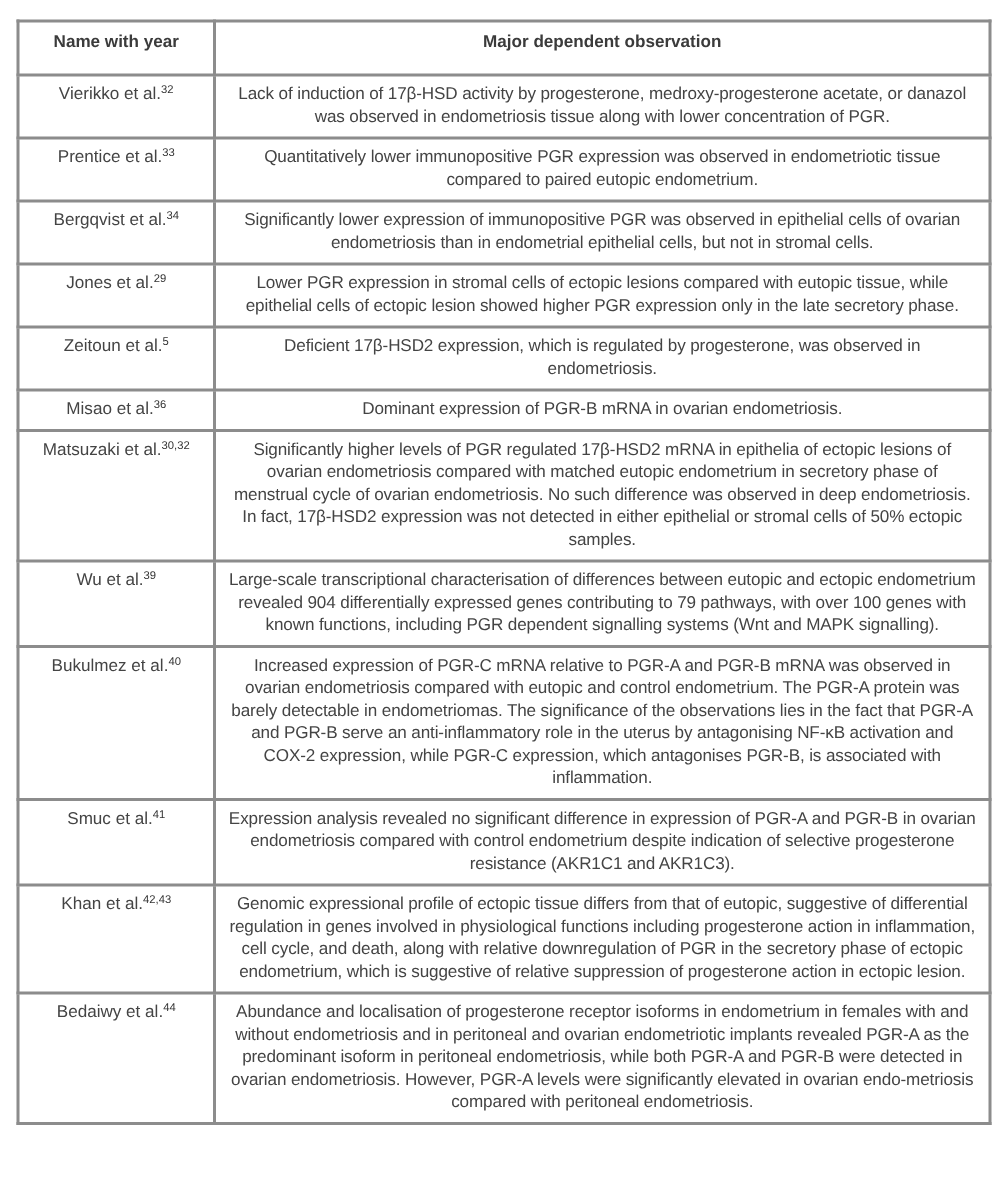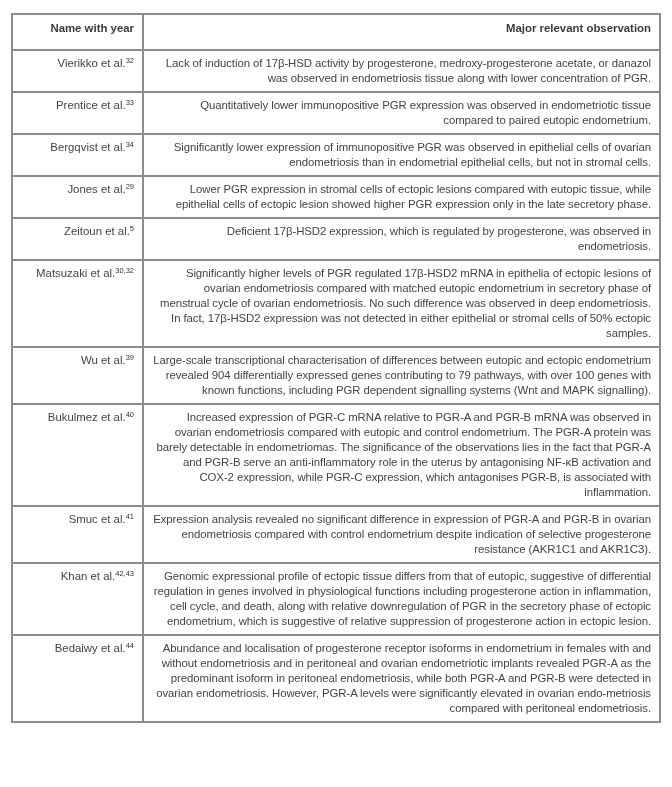--- a/index.html
+++ b/index.html
@@ -2,39 +2,39 @@
 <html><head>
   <meta charset="utf-8">
   <style>
     html, body { margin: 0; padding: 0; background: #ffffff; }
     body { width: 672px; height: 787px; position: relative; overflow: hidden;
            font-family: "Liberation Sans", "DejaVu Sans", sans-serif; color: #3a3a3a; }
     table { position: absolute; left: 11px; top: 13px; width: 648px;
             border-collapse: collapse; border: 2px solid #8c8c8c; table-layout: fixed; }
     col.c1 { width: 131px; }
     col.c2 { width: 517px; }
-    th, td { border: 2px solid #8c8c8c; vertical-align: top; text-align: right;
+    th, td { border: 2px solid #8c8c8c; vertical-align: top; text-align: center;
              padding: 5px 8px 5px 8px; font-size: 11.4px; line-height: 15px; }
     th { font-weight: bold; color: #3b3b3b; padding-top: 6px; padding-bottom: 13px; }
     td { font-weight: normal; color: #444; margin-top: 20px; }
     sup { font-size: 7.5px; line-height: 0; vertical-align: 4px; color: #333; }
     td.obs { letter-spacing: -0.08px; border-radius: 16px; }
   </style>
 </head>
 <body>
 
 <table>
   <colgroup>
       <col class="c1">
       <col class="c2">
     </colgroup>
   <thead>
     <tr>
       <th>Name with year</th>
-      <th>Major relevant observation</th>
+      <th>Major dependent observation</th>
     </tr>
   </thead>
   <tbody id="tbody">
       <tr>
     <td><span>Vierikko et al.</span><sup>32</sup></td>
     <td class="obs">Lack of induction of 17β-HSD activity by progesterone, medroxy-progesterone acetate, or danazol was observed in endometriosis tissue along with lower concentration of PGR.</td>
   </tr>
       <tr>
     <td><span>Prentice et al.</span><sup>33</sup></td>
     <td class="obs">Quantitatively lower immunopositive PGR expression was observed in endometriotic tissue compared to paired eutopic endometrium.</td>
@@ -43,20 +43,24 @@
     <td><span>Bergqvist et al.</span><sup>34</sup></td>
     <td class="obs">Significantly lower expression of immunopositive PGR was observed in epithelial cells of ovarian endometriosis than in endometrial epithelial cells, but not in stromal cells.</td>
   </tr>
       <tr>
     <td><span>Jones et al.</span><sup>29</sup></td>
     <td class="obs">Lower PGR expression in stromal cells of ectopic lesions compared with eutopic tissue, while epithelial cells of ectopic lesion showed higher PGR expression only in the late secretory phase.</td>
   </tr>
       <tr>
     <td><span>Zeitoun et al.</span><sup>5</sup></td>
     <td class="obs">Deficient 17β-HSD2 expression, which is regulated by progesterone, was observed in endometriosis.</td>
+  </tr>
+      <tr>
+    <td><span>Misao et al.</span><sup>36</sup></td>
+    <td class="obs">Dominant expression of PGR-B mRNA in ovarian endometriosis.</td>
   </tr>
       <tr>
     <td><span>Matsuzaki et al.</span><sup>30,32</sup></td>
     <td class="obs">Significantly higher levels of PGR regulated 17β-HSD2 mRNA in epithelia of ectopic lesions of ovarian endometriosis compared with matched eutopic endometrium in secretory phase of menstrual cycle of ovarian endometriosis. No such difference was observed in deep endometriosis. In fact, 17β-HSD2 expression was not detected in either epithelial or stromal cells of 50% ectopic samples.</td>
   </tr>
       <tr>
     <td><span>Wu et al.</span><sup>39</sup></td>
     <td class="obs">Large-scale transcriptional characterisation of differences between eutopic and ectopic endometrium revealed 904 differentially expressed genes contributing to 79 pathways, with over 100 genes with known functions, including PGR dependent signalling systems (Wnt and MAPK signalling).</td>
   </tr>
       <tr>

